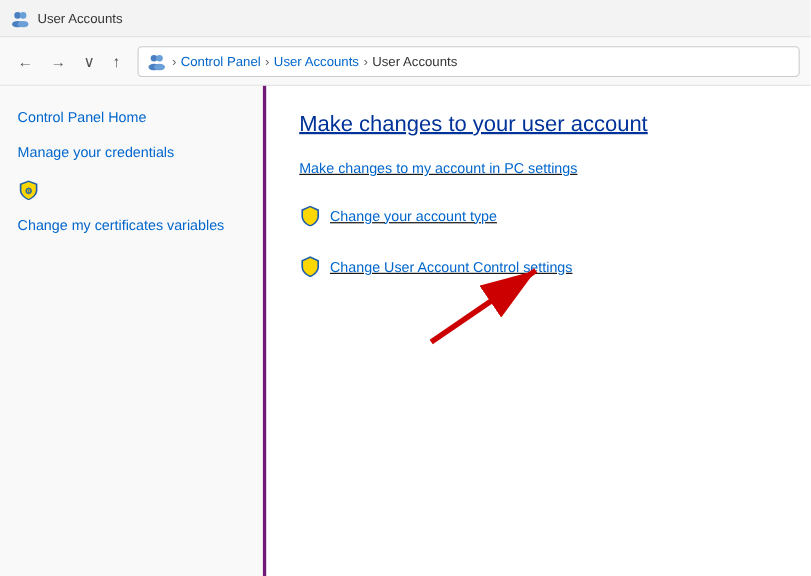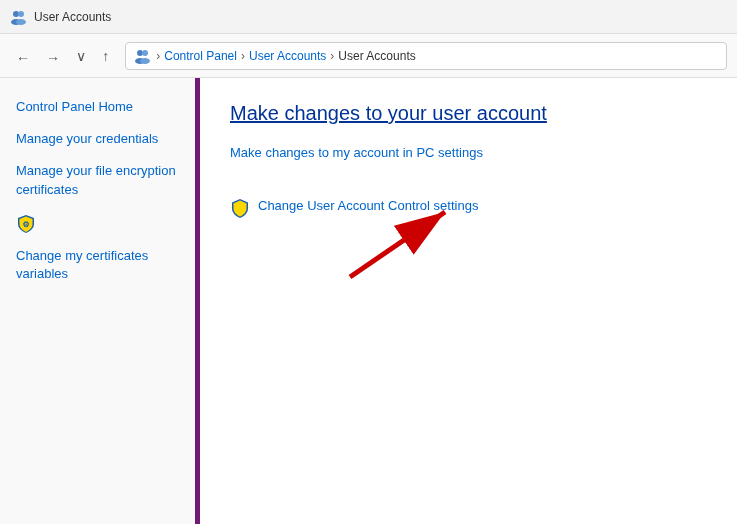--- a/index.html
+++ b/index.html
@@ -88,23 +88,23 @@
     }
 
     
     .main-area {
       display: flex;
       height: calc(524px - 34px - 44px);
     }
 
     
     .sidebar {
-      width: 200px;
+      width: 242px;
       padding: 20px 16px;
-      border-right: 5px solid #701a75;
+      border-right: 3px solid #701a75;
       background: #f9f9f9;
       flex-shrink: 0;
     }
     .sidebar-item {
       margin-bottom: 14px;
       cursor: pointer;
     }
     .sidebar-item a {
       color: #0066cc;
       text-decoration: none;
@@ -125,22 +125,24 @@
     }
     .content-title {
       font-size: 20px;
       color: #003399;
       font-weight: normal;
       margin-bottom: 20px;
       text-decoration: underline;
     }
     .content-link-row {
       display: flex;
+      align-items: center;
       gap: 8px;
       margin-bottom: 14px;
+      text-decoration: underline;
     }
     .content-link-row a {
       color: #0066cc;
       text-decoration: none;
       font-size: 13px;
     }
     .content-divider {
       height: 12px;
     }
 
@@ -196,23 +198,20 @@
 
 <div class="main-area">
 
   <div class="sidebar">
     <div class="sidebar-item">
       <a>Control Panel Home</a>
     </div>
     <div class="sidebar-item">
       <a>Manage your credentials</a>
     </div>
-    <div class="sidebar-item">
-      <a>Manage your file encryption certificates</a>
-    </div>
     <div class="sidebar-item with-icon">
       <svg class="shield-svg" viewBox="0 0 20 20">
         <path d="M10 2 L18 5 L18 11 C18 15 14 18.5 10 20 C6 18.5 2 15 2 11 L2 5 Z" fill="#1e5fa8"></path>
         <path d="M10 3.5 L16.5 6 L16.5 11 C16.5 14.5 13.2 17.5 10 19 C6.8 17.5 3.5 14.5 3.5 11 L3.5 6 Z" fill="#ffd700"></path>
         <text x="10" y="14" text-anchor="middle" font-size="8" fill="#1e5fa8" font-weight="bold">⚙</text>
       </svg>
     </div>
     <div class="sidebar-item">
       <a>Change my certificates variables</a>
     </div>
@@ -220,20 +219,27 @@
 
   <div class="content">
     <h1 class="content-title">Make changes to your user account</h1>
 
     <div class="content-link-row">
       <a>Make changes to my account in PC settings</a>
     </div>
 
     <div class="content-divider"></div>
 
+    <div class="content-link-row">
+      <svg class="shield-svg" viewBox="0 0 20 20">
+        <path d="M10 1 L18 4.5 L18 10.5 C18 15 14 18.5 10 20 C6 18.5 2 15 2 10.5 L2 4.5 Z" fill="#1e5fa8"></path>
+        <path d="M10 2.5 L16.5 5.5 L16.5 10.5 C16.5 14.2 13.2 17.2 10 18.5 C6.8 17.2 3.5 14.2 3.5 10.5 L3.5 5.5 Z" fill="#ffd700"></path>
+      </svg>
+      <a>Change your account type</a>
+    </div>
 
     <div class="content-divider"></div>
 
 
     <div class="content-link-row">
       <svg class="shield-svg" viewBox="0 0 20 20">
         <path d="M10 1 L18 4.5 L18 10.5 C18 15 14 18.5 10 20 C6 18.5 2 15 2 10.5 L2 4.5 Z" fill="#1e5fa8"></path>
         <path d="M10 2.5 L16.5 5.5 L16.5 10.5 C16.5 14.2 13.2 17.2 10 18.5 C6.8 17.2 3.5 14.2 3.5 10.5 L3.5 5.5 Z" fill="#ffd700"></path>
       </svg>
       <a>Change User Account Control settings</a>

